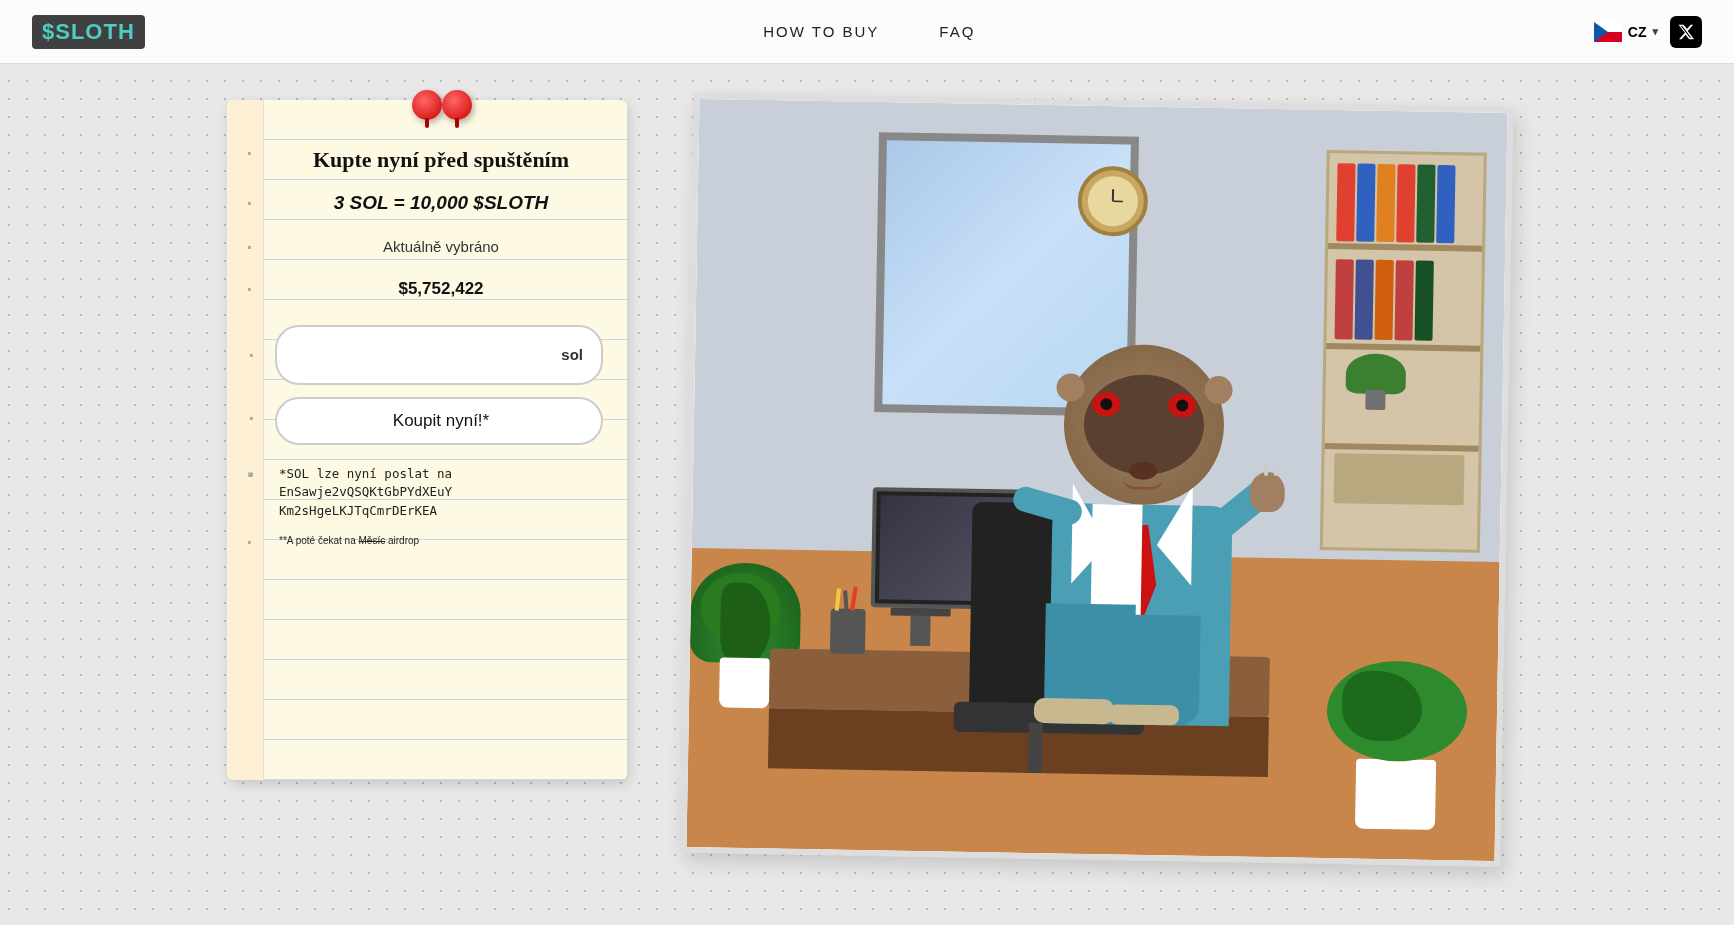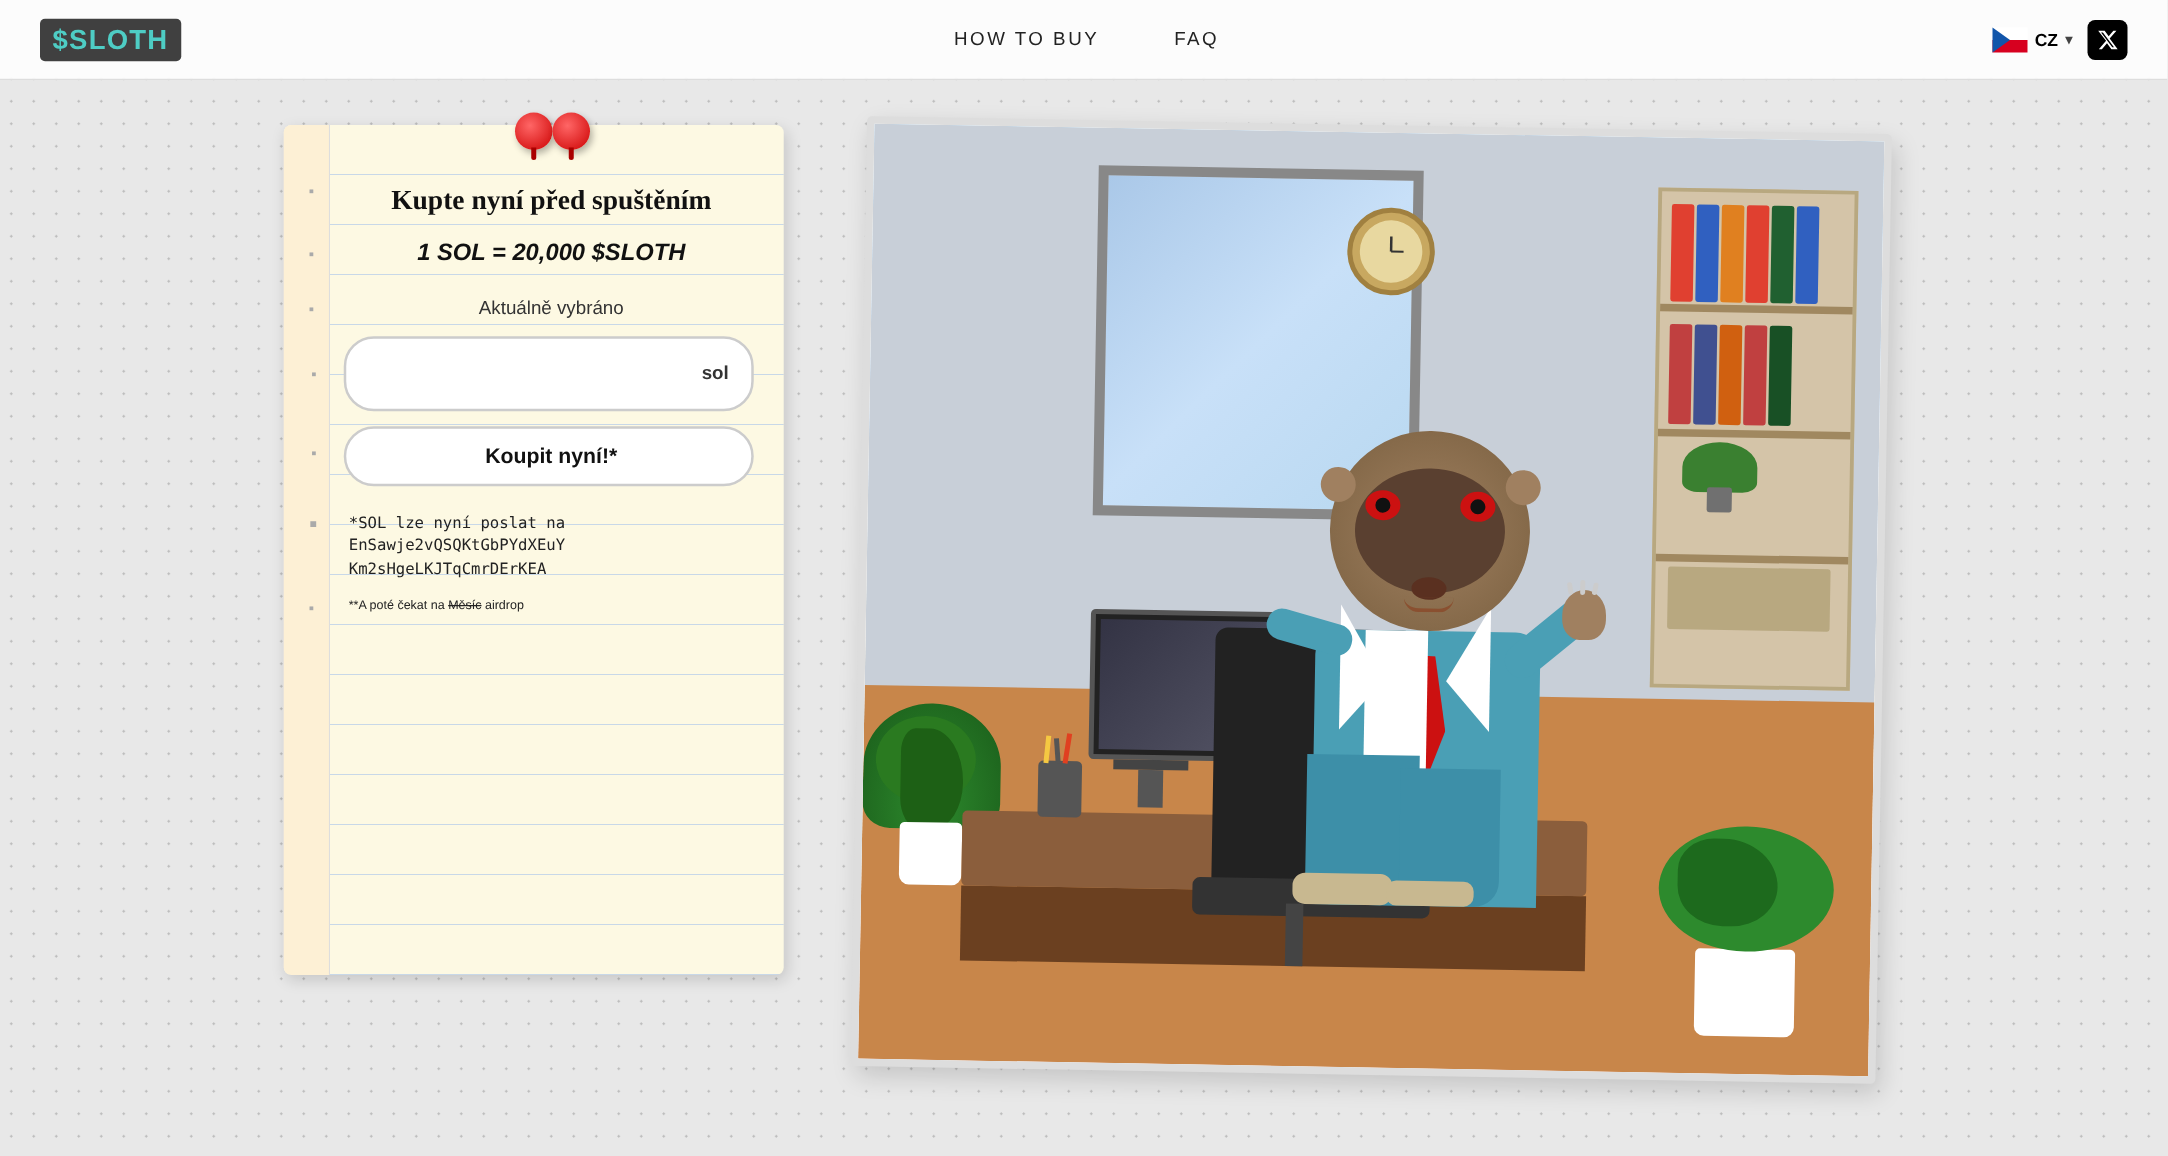--- a/index.html
+++ b/index.html
@@ -227,21 +227,21 @@
     }
 
     .notepad-buy-btn {
       display: block;
       width: 100%;
       background: white;
       border: 2px solid #ccc;
       border-radius: 24px;
       padding: 12px 0;
       font-size: 17px;
-      font-weight: 700;
+      font-weight: 400;
       text-align: center;
       cursor: pointer;
       margin-bottom: 20px;
       color: #111;
     }
 
     .notepad-footnote {
       font-size: 12.5px;
       color: #222;
       line-height: 1.5;
@@ -553,23 +553,24 @@
 
 <div class="main-content">
 
   <div class="notepad">
     <div class="pin"></div>
     <div class="pin pin2"></div>
 
     <div class="notepad-content">
       <h2 class="notepad-title cb-row">Kupte nyní před spuštěním</h2>
 
-      <p class="notepad-rate cb-row">1 SOL = 20,000 $SLOTH</p>
+      <p class="notepad-rate cb-row">3 SOL = 10,000 $SLOTH</p>
 
       <p class="notepad-raised-label cb-row">Aktuálně vybráno</p>
+      <p class="notepad-raised-amount cb-row">$5,752,422</p>
 
       <div class="notepad-input-row cb-row">
         <input class="notepad-input" type="text" style="">
         <span class="notepad-input-unit">sol</span>
       </div>
 
       <button class="notepad-buy-btn cb-row">Koupit nyní!*</button>
 
       <p class="notepad-footnote cb-row">*SOL lze nyní poslat na EnSawje2vQSQKtGbPYdXEuY Km2sHgeLKJTqCmrDErKEA</p>
 

